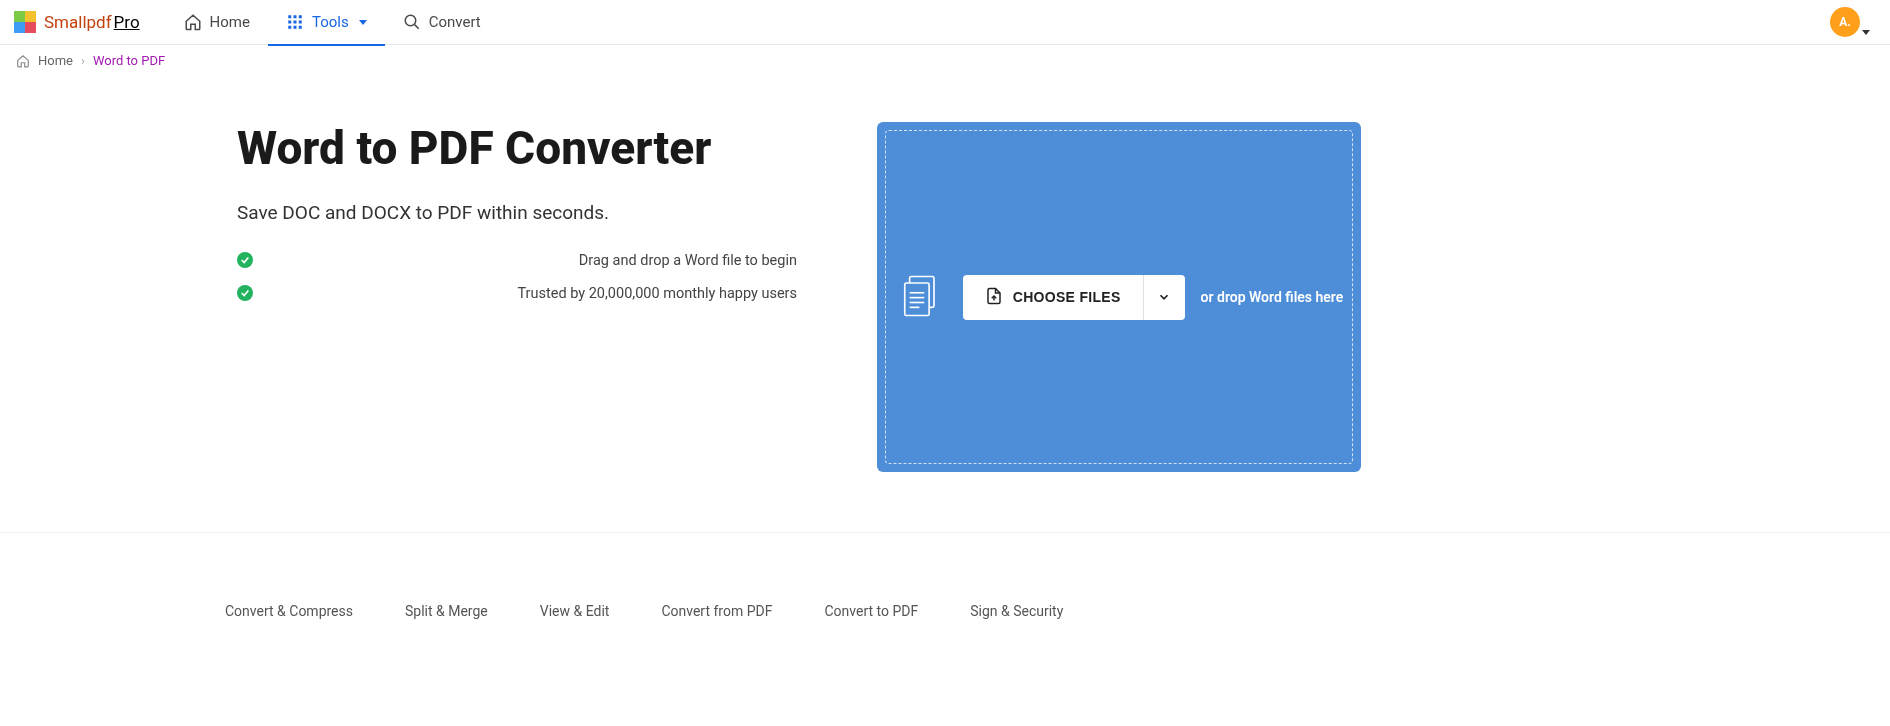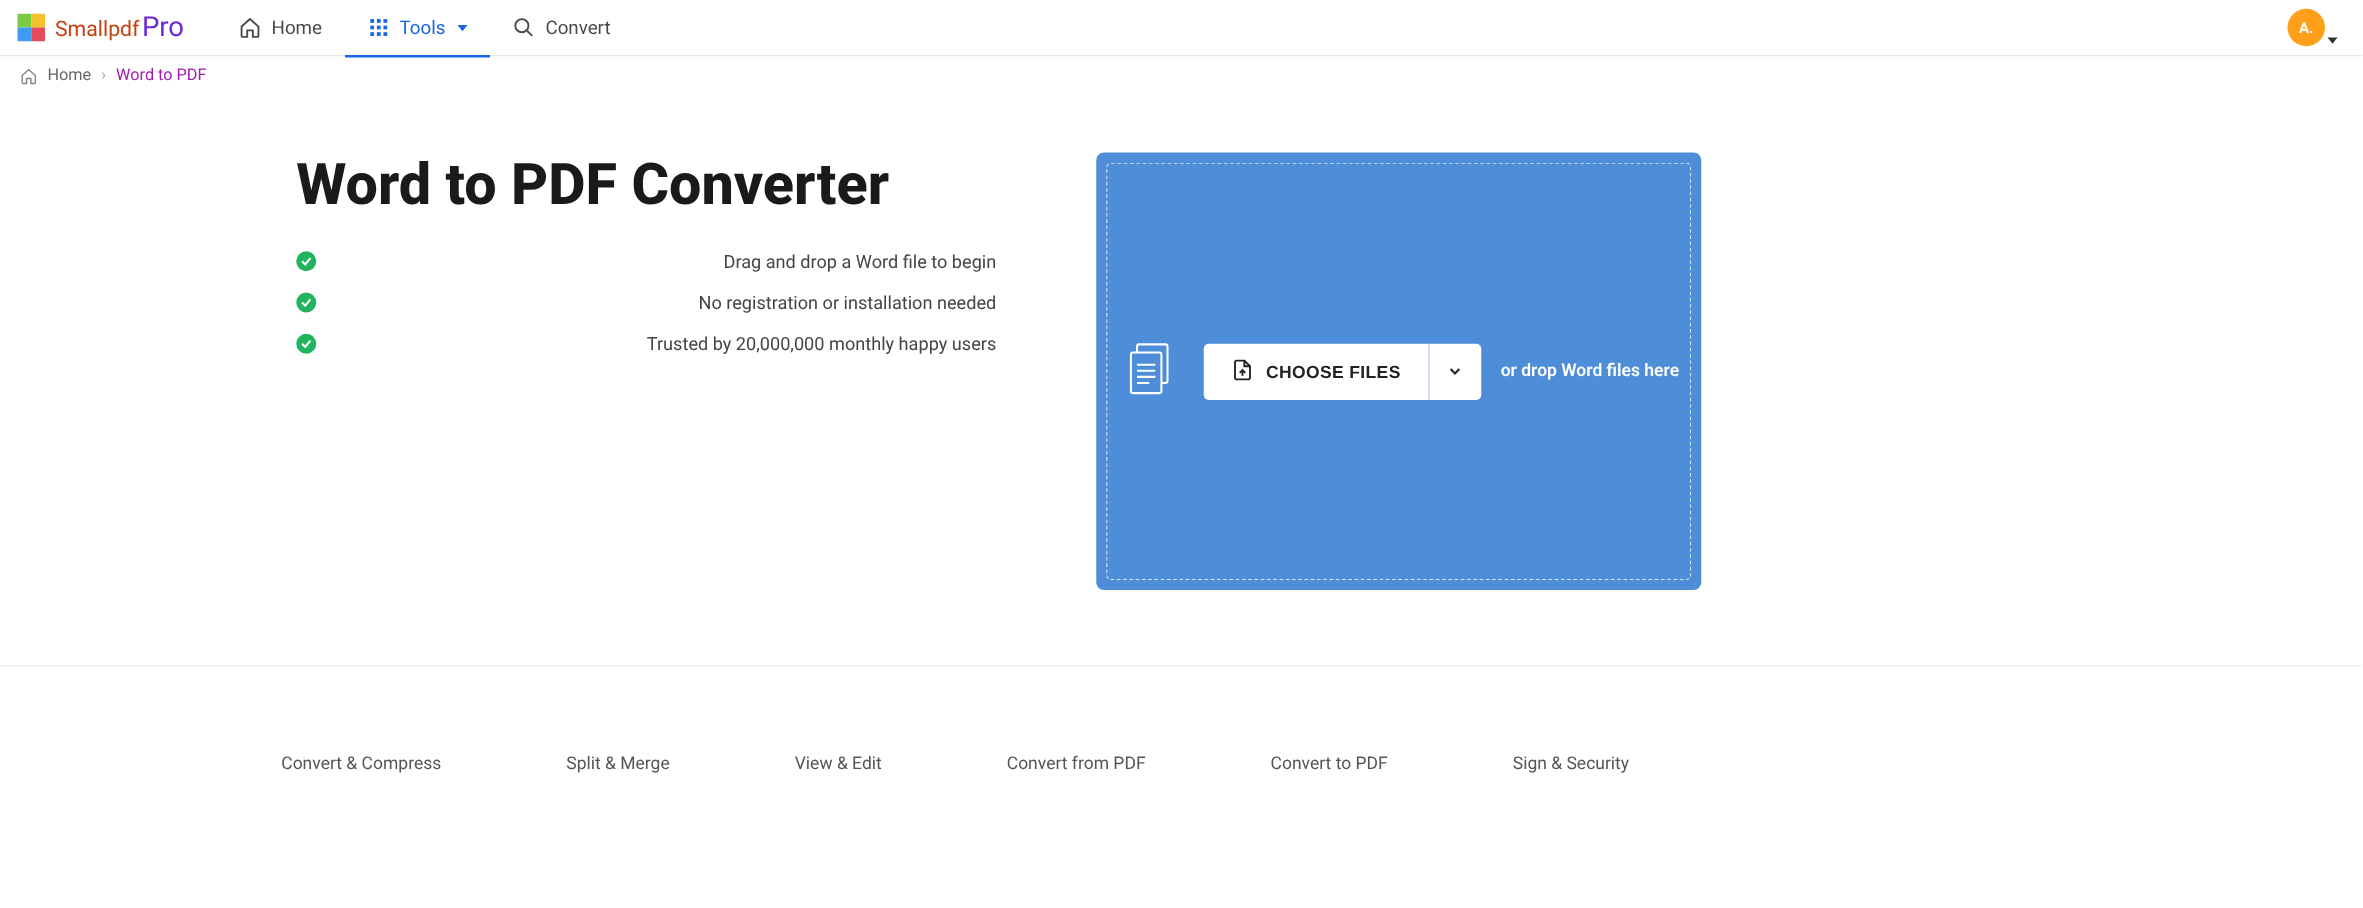--- a/index.html
+++ b/index.html
@@ -26,21 +26,21 @@
     gap: 8px;
     margin-right: 26px;
   }
   .brand-logo {
     width: 22px; height: 22px;
     display: flex; flex-direction: column;
   }
   .brand-logo .row { flex: 1; display: flex; }
   .brand-logo .cell { flex: 1; }
   .brand-name { font-weight: 400; font-size: 17px; color: #c2410c; }
-  .brand-tier { font-weight: 400; font-size: 22px; color: #6d28d9; margin-left: 2px; }
+  .brand-tier { font-weight: 400; font-size: 17px; color: #000000; margin-left: 2px; text-decoration: underline; }
 
   .nav-items { display: flex; align-items: stretch; height: 45px; }
   .nav-item {
     display: flex; align-items: center; gap: 8px;
     padding: 0 18px;
     color: #4a4a4a;
     font-size: 15px;
     cursor: pointer;
     position: relative;
   }
@@ -187,21 +187,21 @@
 
   
   .divider {
     height: 1px; background: #eee; width: 100%;
   }
   .categories {
     display: flex;
     max-width: 1360px;
     margin-left: 225px;
     padding-top: 70px;
-    gap: 100px;
+    gap: 52px;
   }
   .categories .col {
     font-size: 14px;
     color: #555;
   }
   .categories .col.active {
     position: relative;
   }
 </style>
 </head>
@@ -277,36 +277,29 @@
       </svg>
   </span>
   <span class="crumb">Home</span>
   <span class="sep">›</span>
   <span class="crumb current">Word to PDF</span>
 </div>
 
 <div class="main">
   <div class="hero">
     <h1>Word to PDF Converter</h1>
+    <p class="subtitle">Save DOC and DOCX to PDF within seconds.</p>
     <ul class="features">
       <li>
         <span class="check">
           <svg viewBox="0 0 24 24" fill="none" stroke="#fff" stroke-width="4">
               <polyline points="4 12 10 18 20 6"></polyline>
             </svg>
         </span>
         <span>Drag and drop a Word file to begin</span>
-      </li>
-      <li>
-        <span class="check">
-          <svg viewBox="0 0 24 24" fill="none" stroke="#fff" stroke-width="4">
-              <polyline points="4 12 10 18 20 6"></polyline>
-            </svg>
-        </span>
-        <span>No registration or installation needed</span>
       </li>
       <li>
         <span class="check">
           <svg viewBox="0 0 24 24" fill="none" stroke="#fff" stroke-width="4">
               <polyline points="4 12 10 18 20 6"></polyline>
             </svg>
         </span>
         <span>Trusted by 20,000,000 monthly happy users</span>
       </li>
     </ul>

